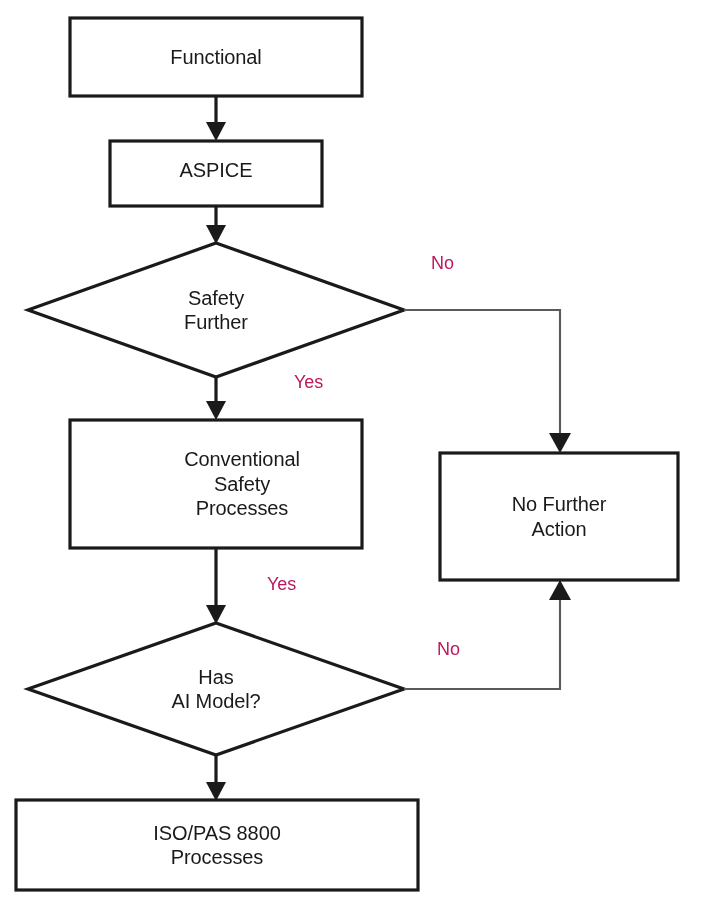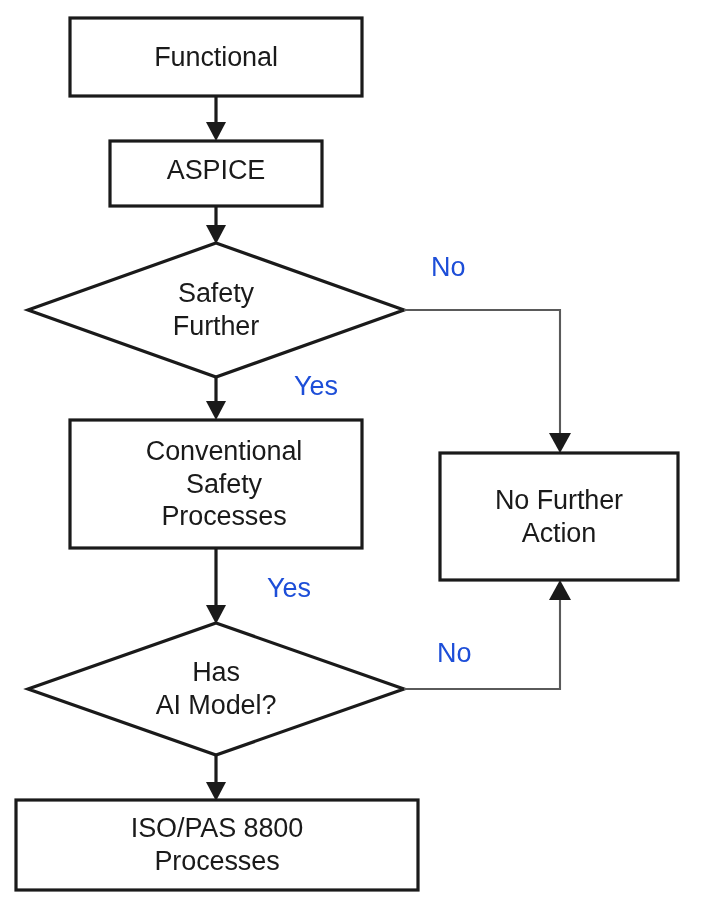--- a/index.html
+++ b/index.html
@@ -52,32 +52,32 @@
   }
   .node-label {
     position: absolute;
     display: flex;
     flex-direction: column;
     align-items: center;
     justify-content: center;
     text-align: center;
     color: #1a1a1a;
     font-family: "Liberation Sans", sans-serif;
-    font-size: 27px;
+    font-size: 20px;
     line-height: 1.22;
     letter-spacing: -0.1px;
     white-space: pre;
     pointer-events: none;
   }
   .node-label span { display: block; }
   .edge-label {
     position: absolute;
-    color: #1d4ed8;
+    color: #be185d;
     font-family: "Liberation Sans", sans-serif;
-    font-size: 27px;
+    font-size: 18px;
     line-height: 1;
     white-space: pre;
     pointer-events: none;
   }
 </style>
 </head>
 <body>
 
 <div id="flow-root">
 
@@ -150,21 +150,21 @@
 
   <div class="node-label" style="left:110px; top:141px; width:212px; height:59px;">
     <span>ASPICE</span>
   </div>
 
   <div class="node-label" style="left:28px; top:243px; width:376px; height:134px;">
     <span>Safety</span>
     <span>Further</span>
   </div>
 
-  <div class="node-label" style="left:58px; top:420px; width:252px; height:128px;padding-left:40px;">
+  <div class="node-label" style="left:76px; top:420px; width:252px; height:128px;padding-left:40px;">
     <span>Conventional</span>
     <span>Safety</span>
     <span>Processes</span>
   </div>
 
   <div class="node-label" style="left:440px; top:453px; width:238px; height:127px;">
     <span>No Further</span>
     <span>Action</span>
   </div>
 

